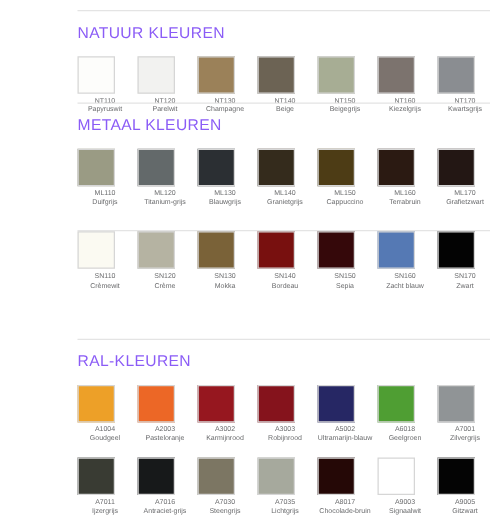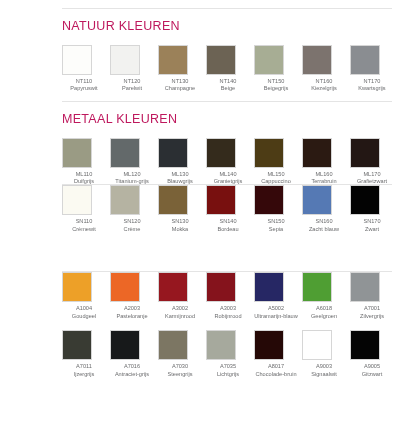--- a/index.html
+++ b/index.html
@@ -25,21 +25,21 @@
   }
 
   .section {
     margin: 0;
     padding: 0;
   }
 
   .section-head {
     font-size: 12.5px;
     letter-spacing: 0.3px;
-    color: #be185d;
+    color: #8b5cf6;
     font-weight: 400;
     margin: 0;
     padding: 0;
     line-height: 1;
     white-space: nowrap;
   }
 
   .divider {
     height: 1px;
     background: #e4e4e4;
@@ -85,21 +85,21 @@
     color: #6b6c6e;
     width: 44px;
     text-align: center;
     word-wrap: break-word;
     overflow-wrap: break-word;
     hyphens: manual;
   }
 
   
   .s-natuur   { position: absolute; left: 62px; top: 8px;  }
-  .s-metaal   { position: absolute; left: 62px; top: 101px; }
+  .s-metaal   { position: absolute; left: 62px; top: 82px; }
   .s-sanitair { position: absolute; left: 62px; top: 184px;}
   .s-ral      { position: absolute; left: 62px; top: 271px;}
 
   .head-line {
     margin-bottom: 12px;
   }
   .rows-gap { height: 10px; }
 </style>
 </head>
 <body>
@@ -222,20 +222,21 @@
         </div>
         <div class="swatch-cell">
           <div class="chip" style="background: rgb(3, 3, 3);"></div>
           <div class="chip-code">SN170</div>
           <div class="chip-name">Zwart</div>
         </div>
       </div>
     </div>
     <div class="section s-ral">
       <div class="divider"></div>
+      <div class="section-head head-line" style="margin-top: 11px;">RAL-KLEUREN</div>
       <div class="swatch-row">
         <div class="swatch-cell">
           <div class="chip" style="background: rgb(237, 160, 40);"></div>
           <div class="chip-code">A1004</div>
           <div class="chip-name">Goudgeel</div>
         </div>
         <div class="swatch-cell">
           <div class="chip" style="background: rgb(236, 103, 38);"></div>
           <div class="chip-code">A2003</div>
           <div class="chip-name">Pasteloranje</div>

